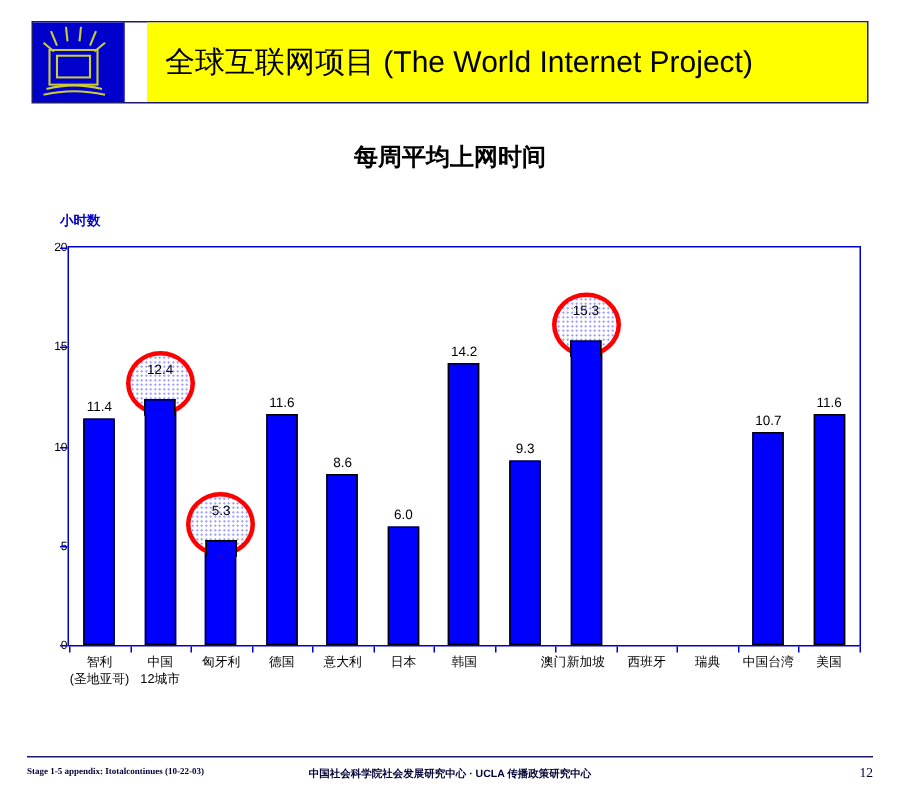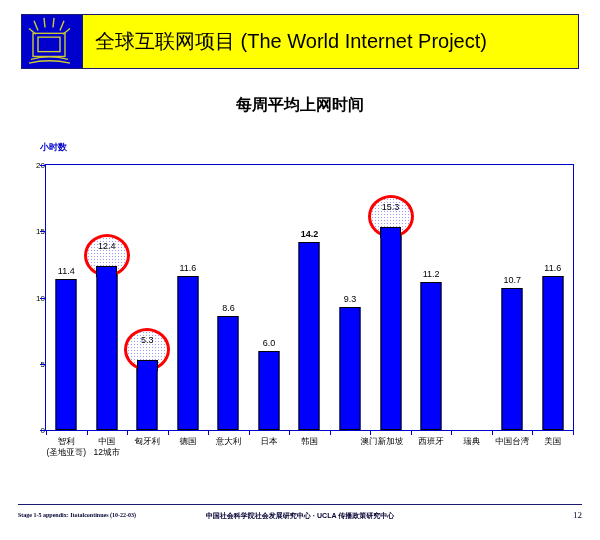--- a/index.html
+++ b/index.html
@@ -10,20 +10,21 @@
     position:relative;
     overflow:hidden;
   }
 
   
   #header{
     position:absolute;left:21px;top:14px;width:558px;height:55px;
     display:flex;align-items:stretch;
     border:1px solid #1a1a6e;
     box-sizing:border-box;
+    gap:15px;
   }
   #logo{
     width:60px;flex:0 0 60px;background:#0000cc;position:relative;
     border-right:1px solid #1a1a6e;
   }
   #logo svg{display:block;width:100%;height:100%;}
   #banner{
     flex:1;background:#ffff00;display:flex;align-items:center;
     padding-left:12px;box-sizing:border-box;
   }
@@ -183,33 +184,29 @@
     <div class="bar-slot" style="left: 162.154px; width: 40.5385px;">
       <div class="bar" style="height: 113.95px; background: rgb(0, 0, 255);"></div>
       <div class="bar-value" style="bottom: 116.95px;">8.6</div>
     </div>
     <div class="bar-slot" style="left: 202.692px; width: 40.5385px;">
       <div class="bar" style="height: 79.5px; background: rgb(0, 0, 255);"></div>
       <div class="bar-value" style="bottom: 82.5px;">6.0</div>
     </div>
     <div class="bar-slot" style="left: 243.231px; width: 40.5385px;">
       <div class="bar" style="height: 188.15px; background: rgb(0, 0, 255);"></div>
-      <div class="bar-value" style="bottom: 191.15px; font-weight: bold;">14.2</div>
+      <div class="bar-value" style="bottom: 191.15px;">14.2</div>
     </div>
     <div class="bar-slot" style="left: 283.769px; width: 40.5385px;">
       <div class="bar" style="height: 123.225px; background: rgb(0, 0, 255);"></div>
       <div class="bar-value" style="bottom: 126.225px;">9.3</div>
     </div>
     <div class="bar-slot" style="left: 324.308px; width: 40.5385px;">
       <div class="bar" style="height: 202.725px; background: rgb(0, 0, 255);"></div>
       <div class="bar-value" style="bottom: 205.725px;">15.3</div>
-    </div>
-    <div class="bar-slot" style="left: 364.846px; width: 40.5385px;">
-      <div class="bar" style="height: 148.4px; background: rgb(0, 0, 255);"></div>
-      <div class="bar-value" style="bottom: 151.4px;">11.2</div>
     </div>
     <div class="bar-slot" style="left: 445.923px; width: 40.5385px;">
       <div class="bar" style="height: 141.775px; background: rgb(0, 0, 255);"></div>
       <div class="bar-value" style="bottom: 144.775px;">10.7</div>
     </div>
     <div class="bar-slot" style="left: 486.462px; width: 40.5385px;">
       <div class="bar" style="height: 153.7px; background: rgb(0, 0, 255);"></div>
       <div class="bar-value" style="bottom: 156.7px;">11.6</div>
     </div>
   </div>

